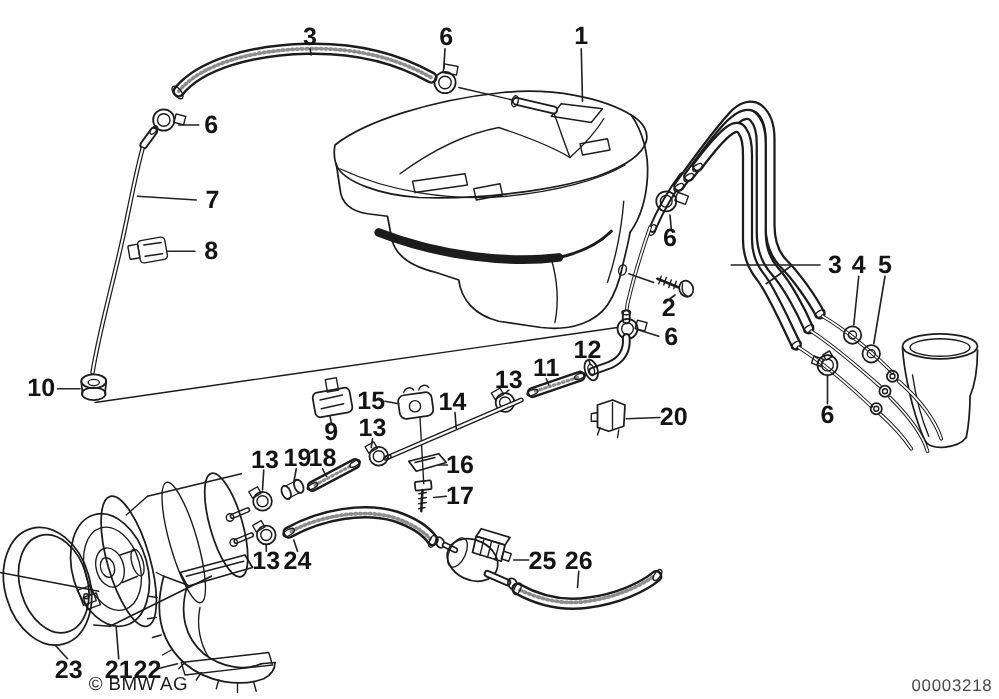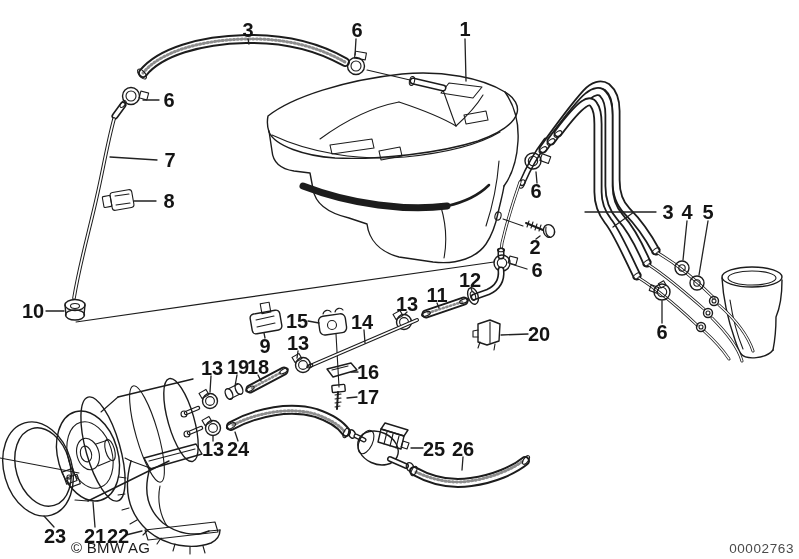--- a/index.html
+++ b/index.html
@@ -389,14 +389,14 @@
         <text x="238" y="449" text-anchor="middle" dominant-baseline="central" class="callout">24</text>
         <text x="434" y="449" text-anchor="middle" dominant-baseline="central" class="callout">25</text>
         <text x="463" y="449" text-anchor="middle" dominant-baseline="central" class="callout">26</text>
         <text x="55" y="536" text-anchor="middle" dominant-baseline="central" class="callout">23</text>
         <text x="95" y="536" text-anchor="middle" dominant-baseline="central" class="callout">21</text>
         <text x="118" y="536" text-anchor="middle" dominant-baseline="central" class="callout">22</text>
       </g>
   </svg>
 
   <div class="corner-text copyright">© BMW AG</div>
-  <div class="corner-text plate-code">00002763</div>
+  <div class="corner-text plate-code">00003218</div>
 </div>
 
 </body></html>

